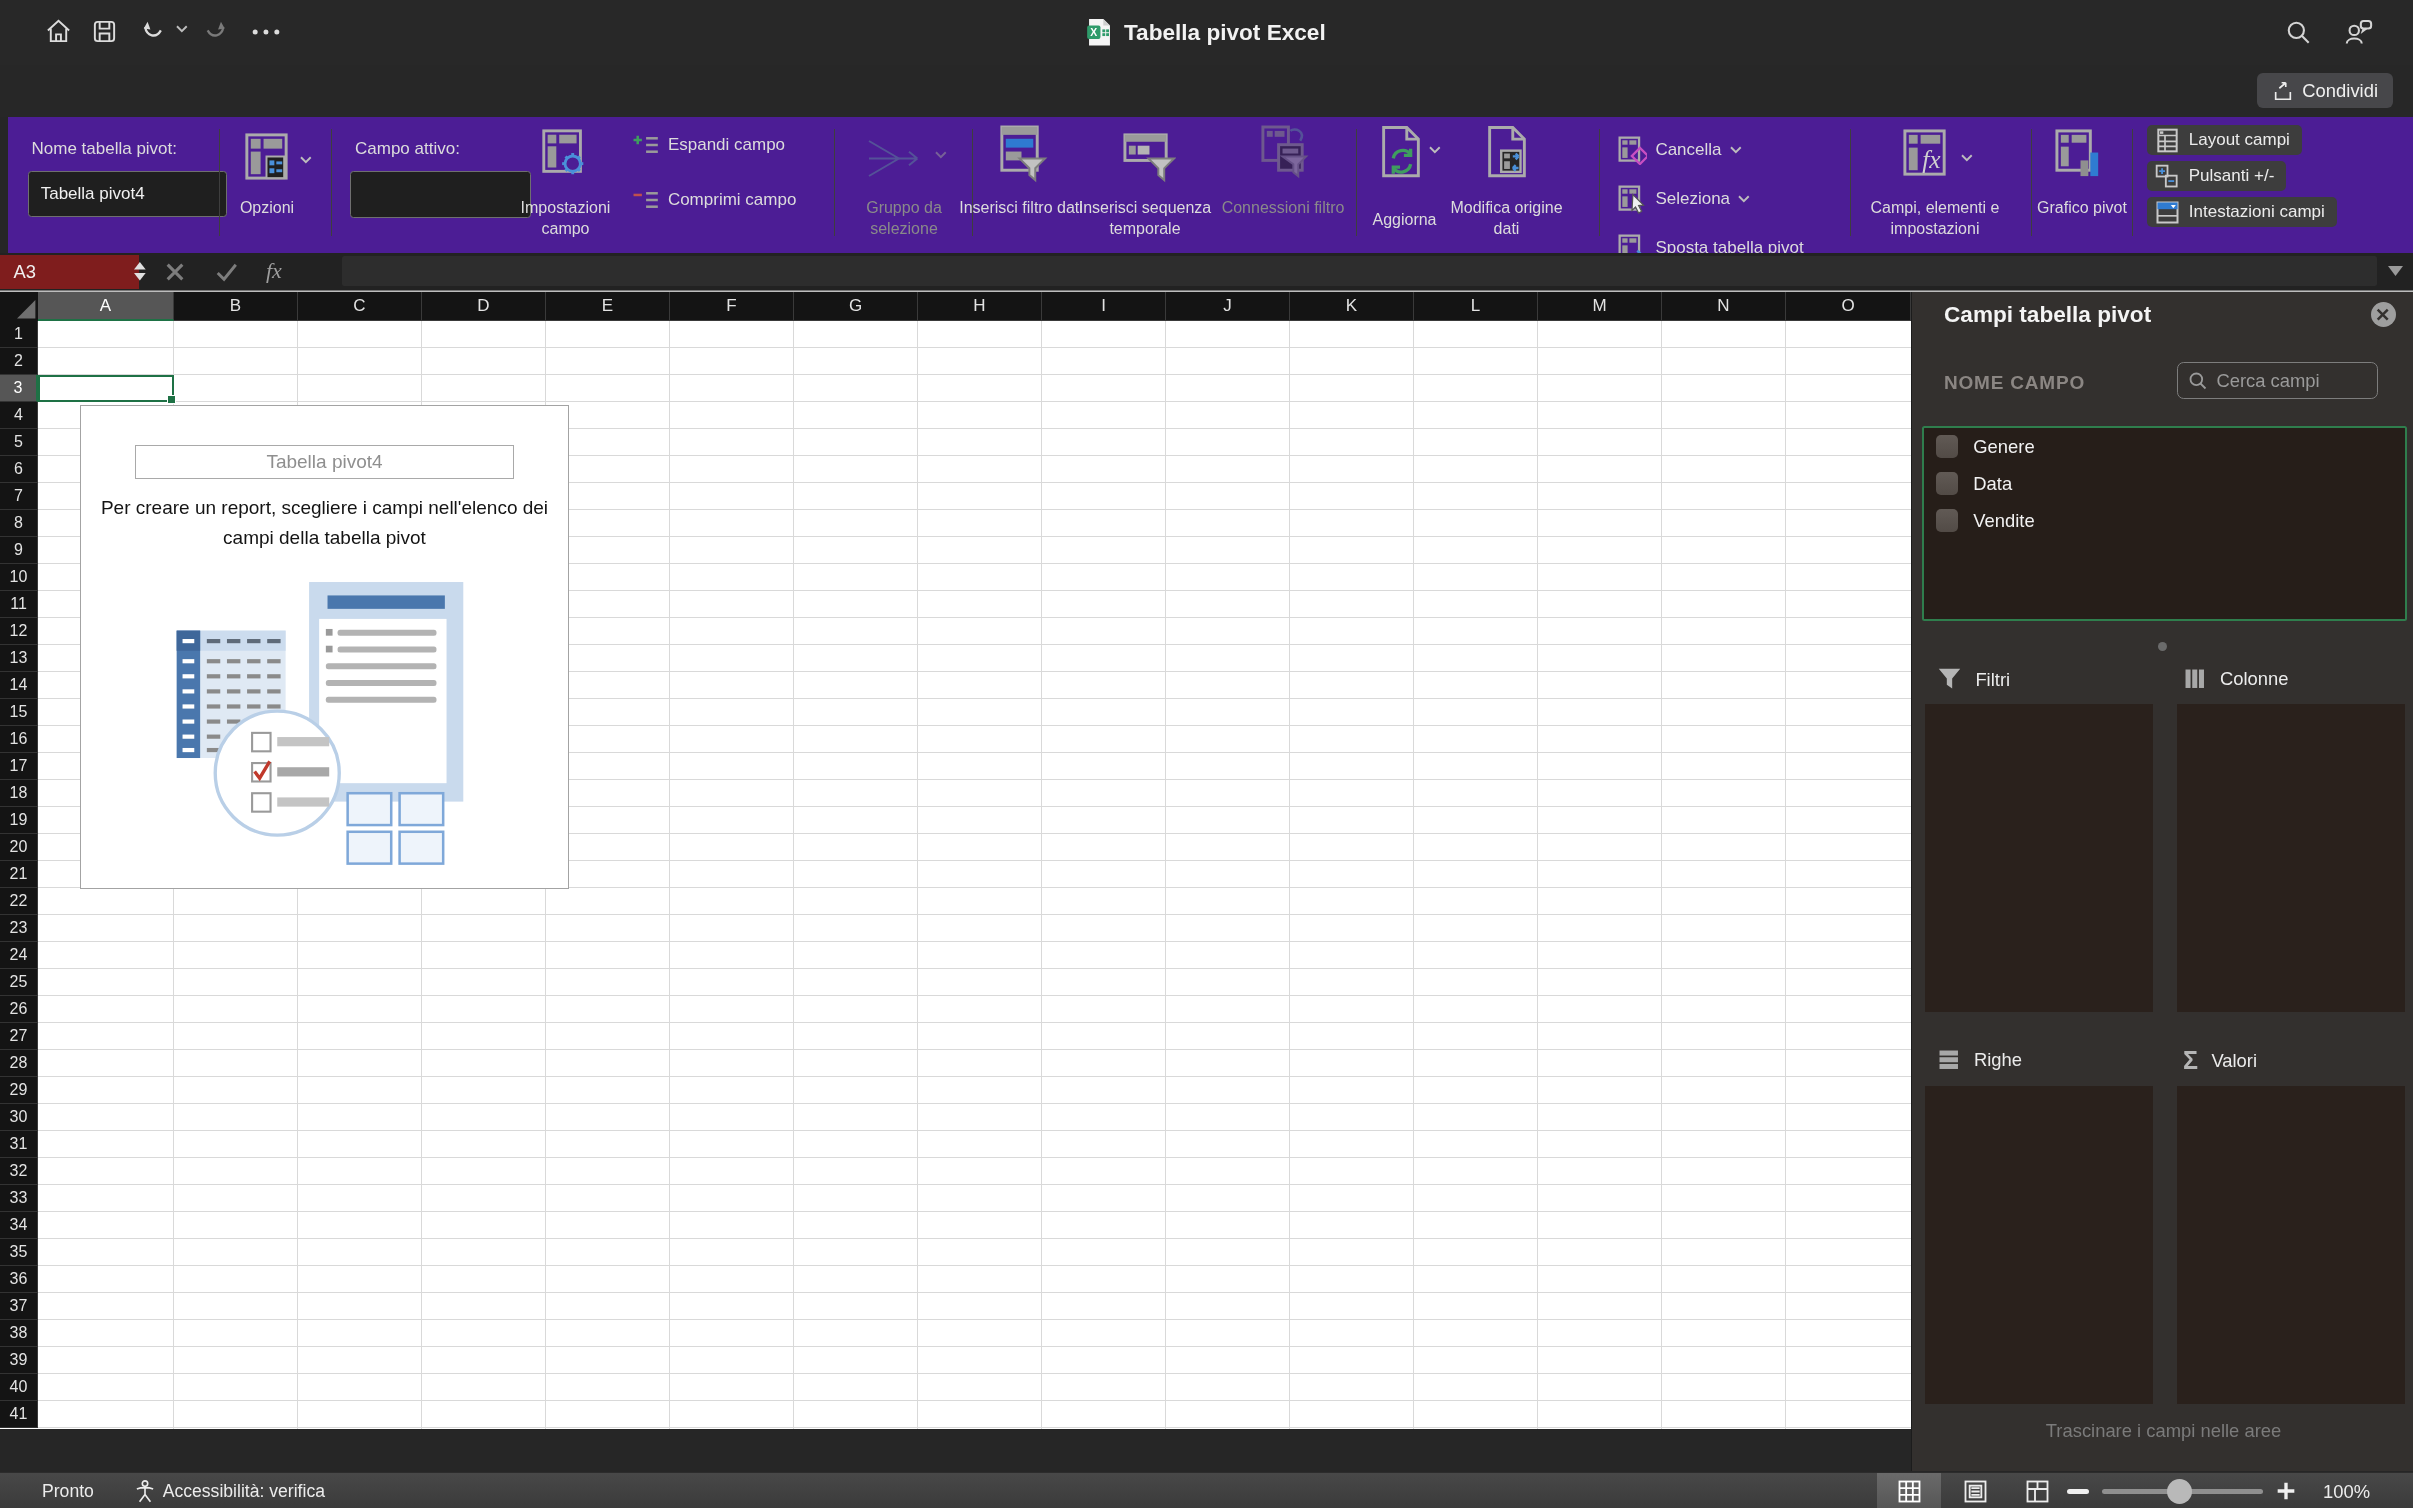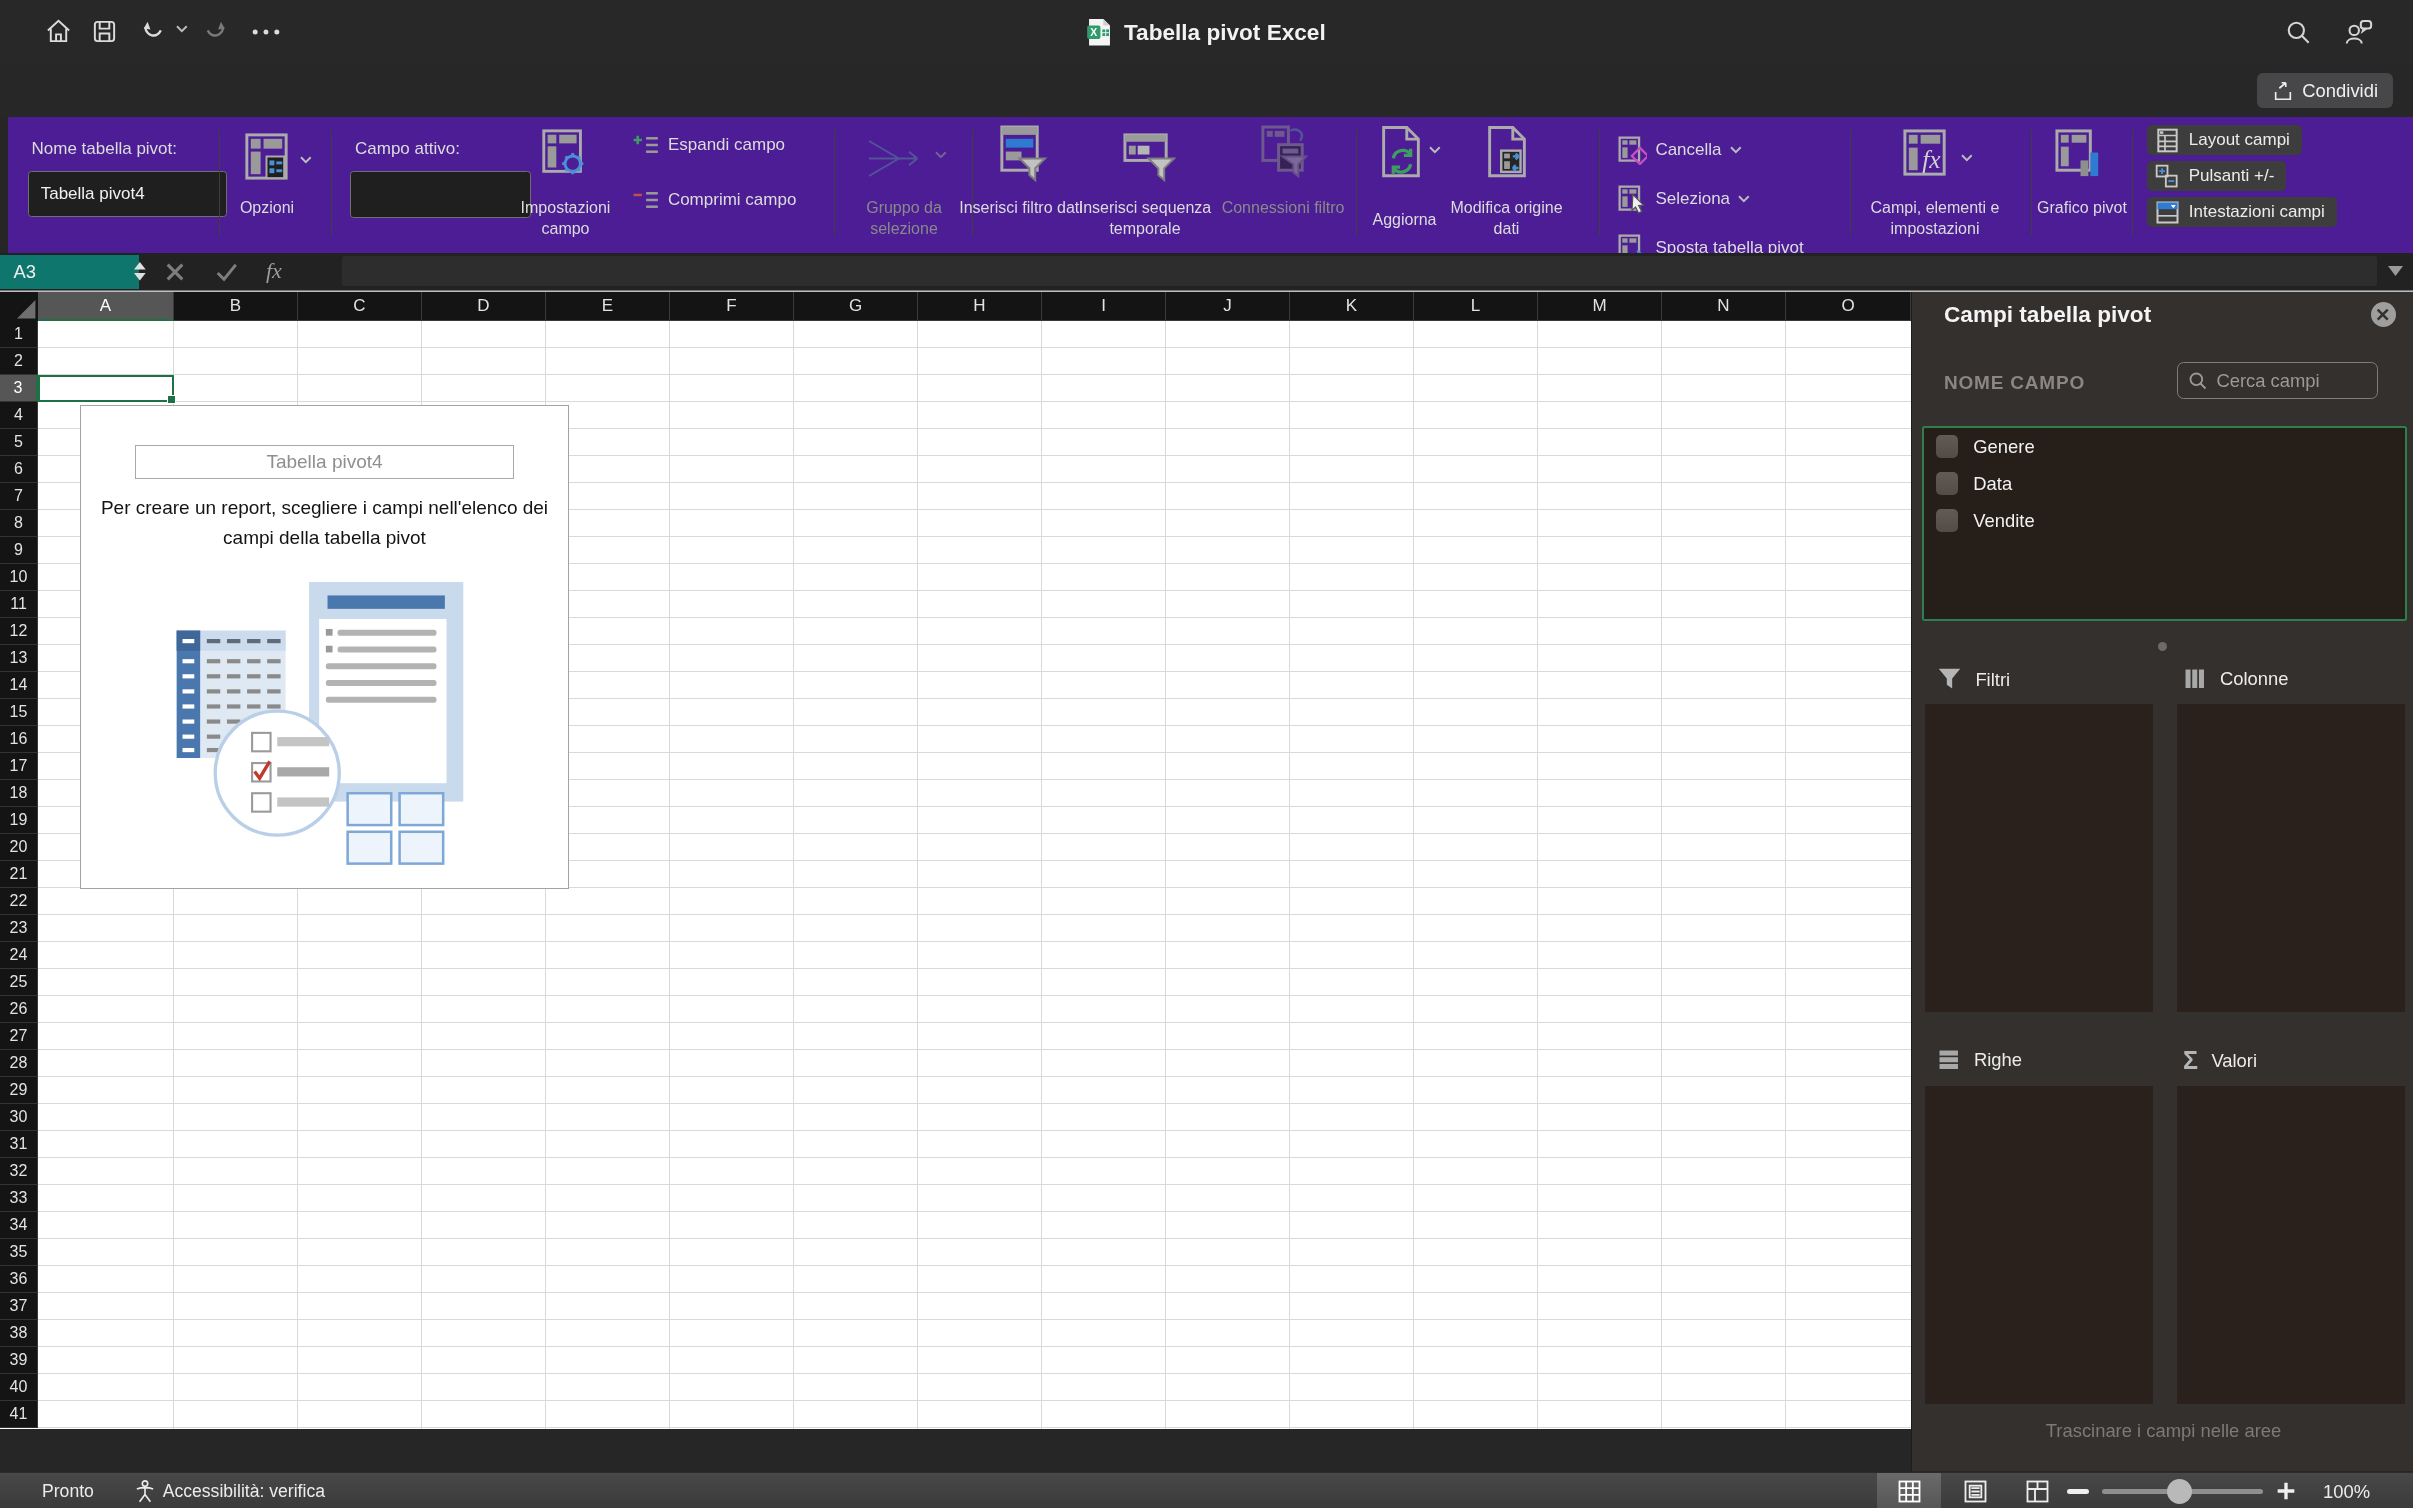--- a/index.html
+++ b/index.html
@@ -32,21 +32,21 @@
           font-size:17px;display:flex;align-items:center;padding:0 11.7px;}
   .rcap{position:absolute;font-size:16px;line-height:21px;color:#dcdcdc;text-align:center;white-space:pre-line;}
   .rcap.dis{color:#8a8a8a;}
   .rsmall{position:absolute;display:flex;align-items:center;gap:8.4px;font-size:17px;color:#dcdcdc;white-space:nowrap;}
   .chev{width:11.7px;height:8.4px;}
   .pillbtn{position:absolute;left:2139px;height:30px;padding:0 11.7px 0 8.4px;display:flex;align-items:center;gap:8.4px;
            background:#3d3d3d;border-radius:5px;font-size:17px;color:#ececec;white-space:nowrap;}
 
   
   #fbar{left:0;top:253px;width:2413px;height:37px;background:#222;}
-  #namebox{position:absolute;left:0;top:1.7px;width:126px;height:34px;background:#0f766e;display:flex;align-items:center;
+  #namebox{position:absolute;left:0;top:1.7px;width:126px;height:34px;background:#7f1d1d;display:flex;align-items:center;
            padding-left:13.4px;font-size:18.4px;color:#f0f0f0;}
   #namespin{position:absolute;left:126px;top:1.7px;width:28.5px;height:34px;display:flex;flex-direction:column;align-items:center;justify-content:center;gap:3.4px;}
   #fx-input{position:absolute;left:342px;top:3.4px;width:2035px;height:30px;background:#2d2d2d;border-radius:2.5px;}
   #fbar-sep{left:0;top:290px;width:2413px;height:2.5px;background:#bdbdbd;border-top:0.8px solid #777;}
 
   
   #grid{left:0;top:292px;width:1911px;height:1137px;background:#fff;}
   #corner{position:absolute;left:0;top:0;width:38px;height:29px;background:#141414;border-right:0.8px solid #3a3a3a;border-bottom:0.8px solid #3a3a3a;}
   #corner svg{position:absolute;right:2.5px;bottom:2.5px;}
   #col-headers{position:absolute;left:38px;top:0;height:29px;display:flex;}

